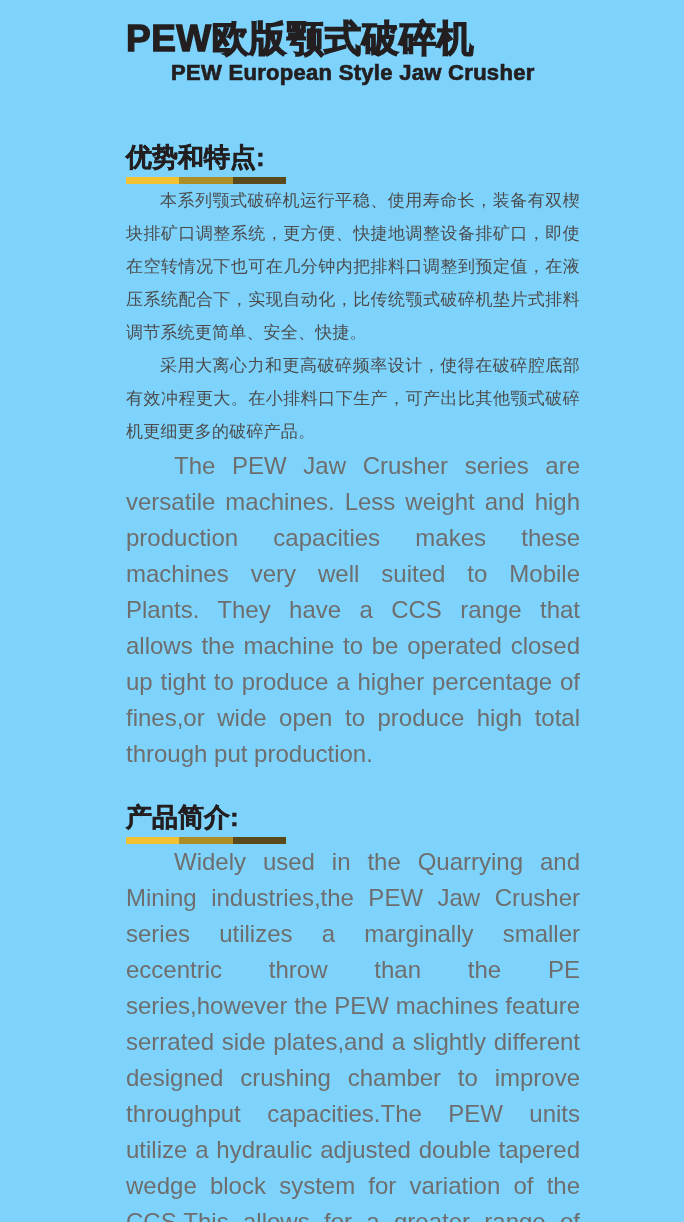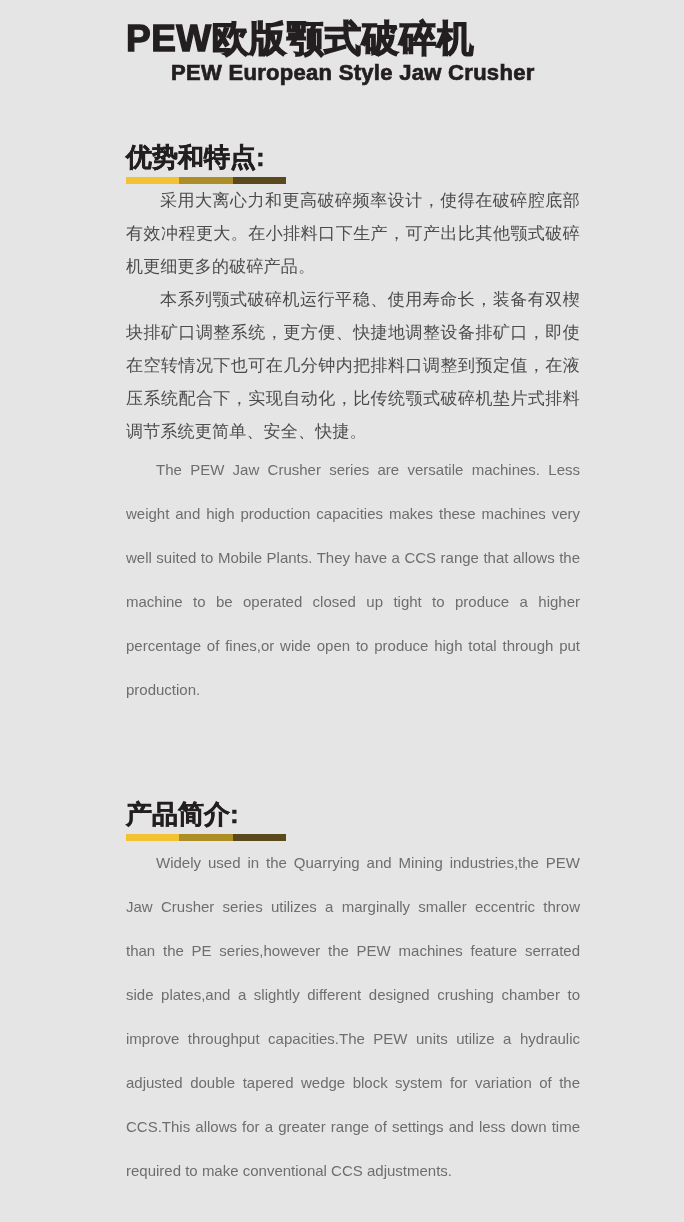--- a/index.html
+++ b/index.html
@@ -4,21 +4,21 @@
 <style>
   html, body {
     margin: 0;
     padding: 0;
     background: #ffffff;
   }
   .page {
     position: relative;
     width: 684px;
     height: 1222px;
-    background: #e5e5e5;
+    background: #7dd3fc;
     overflow: hidden;
     font-family: "Liberation Sans", "DejaVu Sans", sans-serif;
   }
   .content {
     margin-left: 126px;
     width: 454px;
   }
   
   .doc-title {
     margin: 18px 0 0 0;
@@ -54,36 +54,36 @@
     margin-top: 5px;
     width: 160px;
     height: 7px;
     display: flex;
   }
   .heading-underline .seg { flex: 1 1 0; height: 100%; }
   .seg-yellow { background: #f3c233; }
   .seg-olive  { background: #ad8d26; }
   .seg-brown  { background: #5a491c; }
   .mt-section1 { margin-top: 57px; }
-  .mt-section2 { margin-top: 87px; }
+  .mt-section2 { margin-top: 30px; }
   
   p.para {
     margin: 0;
     text-align: justify;
     text-indent: 2em;
   }
   p.cn {
     font-size: 17px;
     line-height: 33px;
     color: #4c4c4c;
     letter-spacing: 0.2px;
   }
   p.en {
-    font-size: 15px;
-    line-height: 44px;
+    font-size: 24px;
+    line-height: 36px;
     color: #6e6e6e;
   }
   .mt-first  { margin-top: 18px; }
   .mt-para   { margin-top: 8px; }
   .mt-en     { margin-top: 16px; }
   .mt-en2    { margin-top: 28px; }
 </style>
 </head>
 <body>
 
@@ -96,22 +96,22 @@
     </header>
 
     <section>
       <h2 class="section-heading mt-section1">优势和特点:</h2>
       <div class="heading-underline">
         <span class="seg seg-yellow"></span>
         <span class="seg seg-olive"></span>
         <span class="seg seg-brown"></span>
       </div>
 
+      <p class="para cn mt-first">本系列颚式破碎机运行平稳、使用寿命长，装备有双楔块排矿口调整系统，更方便、快捷地调整设备排矿口，即使在空转情况下也可在几分钟内把排料口调整到预定值，在液压系统配合下，实现自动化，比传统颚式破碎机垫片式排料调节系统更简单、安全、快捷。</p>
       <p class="para cn mt-para">采用大离心力和更高破碎频率设计，使得在破碎腔底部有效冲程更大。在小排料口下生产，可产出比其他颚式破碎机更细更多的破碎产品。</p>
-      <p class="para cn mt-first">本系列颚式破碎机运行平稳、使用寿命长，装备有双楔块排矿口调整系统，更方便、快捷地调整设备排矿口，即使在空转情况下也可在几分钟内把排料口调整到预定值，在液压系统配合下，实现自动化，比传统颚式破碎机垫片式排料调节系统更简单、安全、快捷。</p>
       <p class="para en mt-en">The PEW Jaw Crusher series are versatile machines. Less weight and high production capacities makes these machines very well suited to Mobile Plants. They have a CCS range that allows the machine to be operated closed up tight to produce a higher percentage of fines,or wide open to produce high total through put production.</p>
     </section>
 
     <section>
       <h2 class="section-heading mt-section2">产品简介:</h2>
       <div class="heading-underline">
         <span class="seg seg-yellow"></span>
         <span class="seg seg-olive"></span>
         <span class="seg seg-brown"></span>
       </div>

